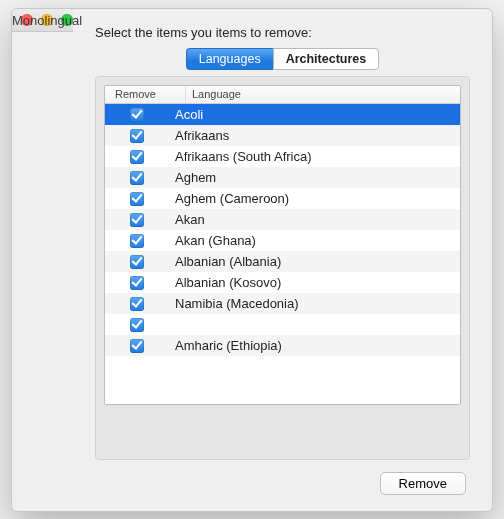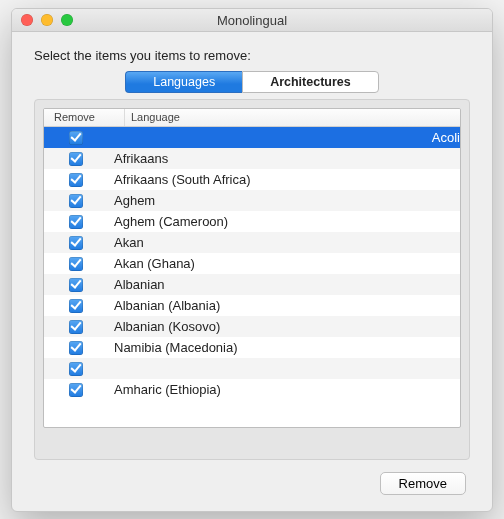--- a/index.html
+++ b/index.html
@@ -15,21 +15,21 @@
     width: 480px;
     height: 502px;
     margin: 8px auto;
     background: #efefef;
     border: 1px solid #c7c7c7;
     border-radius: 6px;
     box-shadow: 0 14px 40px rgba(0,0,0,0.28);
     position: relative;
     overflow: hidden;
     display: flex;
-    flex-direction: column;
+    flex-direction: row;
   }
   .titlebar {
     height: 22px;
     background: linear-gradient(#ececec, #dcdcdc);
     border-bottom: 1px solid #c7c7c7;
     display: flex;
     align-items: center;
     position: relative;
     flex: 0 0 auto;
   }
@@ -70,21 +70,21 @@
   .segmented {
     display: flex;
     width: fit-content;
     margin: 0 auto 6px auto;
     border-radius: 4px;
     overflow: visible;
   }
   .seg {
     height: 20px;
     line-height: 20px;
-    padding: 0 27px;
+    padding: 0 12px;
     font-size: 12.5px;
     border: 1px solid #b9b9b9;
     background: #fff;
     cursor: default;
   }
   .seg.first { border-radius: 4px 0 0 4px; border-right: none; }
   .seg.last  { border-radius: 0 4px 4px 0; font-weight: bold; }
   .seg.selected {
     background: linear-gradient(#59a8f3, #1f7ae0 60%, #1f7ae0);
     border-color: #2b6ec0;
@@ -136,21 +136,20 @@
     display: flex;
     align-items: center;
     height: 21px;
     font-size: 13px;
   }
   .row:nth-child(odd)  { background: #ffffff; }
   .row:nth-child(even) { background: #f4f4f4; }
   .row.selected {
     background: #1c6fe2 !important;
     color: #fff;
-    text-align: right;
   }
   .cell-remove {
     width: 64px;
     flex: 0 0 auto;
     display: flex;
     align-items: center;
     justify-content: center;
   }
   .cell-lang {
     flex: 1 1 auto;
@@ -265,26 +264,20 @@
             <div class="row">
               <div class="cell-remove">
                 <div class="chk"></div>
               </div>
               <div class="cell-lang">Akan (Ghana)</div>
             </div>
             <div class="row">
               <div class="cell-remove">
                 <div class="chk"></div>
               </div>
-              <div class="cell-lang">Albanian</div>
-            </div>
-            <div class="row">
-              <div class="cell-remove">
-                <div class="chk"></div>
-              </div>
               <div class="cell-lang">Albanian (Albania)</div>
             </div>
             <div class="row">
               <div class="cell-remove">
                 <div class="chk"></div>
               </div>
               <div class="cell-lang">Albanian (Kosovo)</div>
             </div>
             <div class="row">
               <div class="cell-remove">

